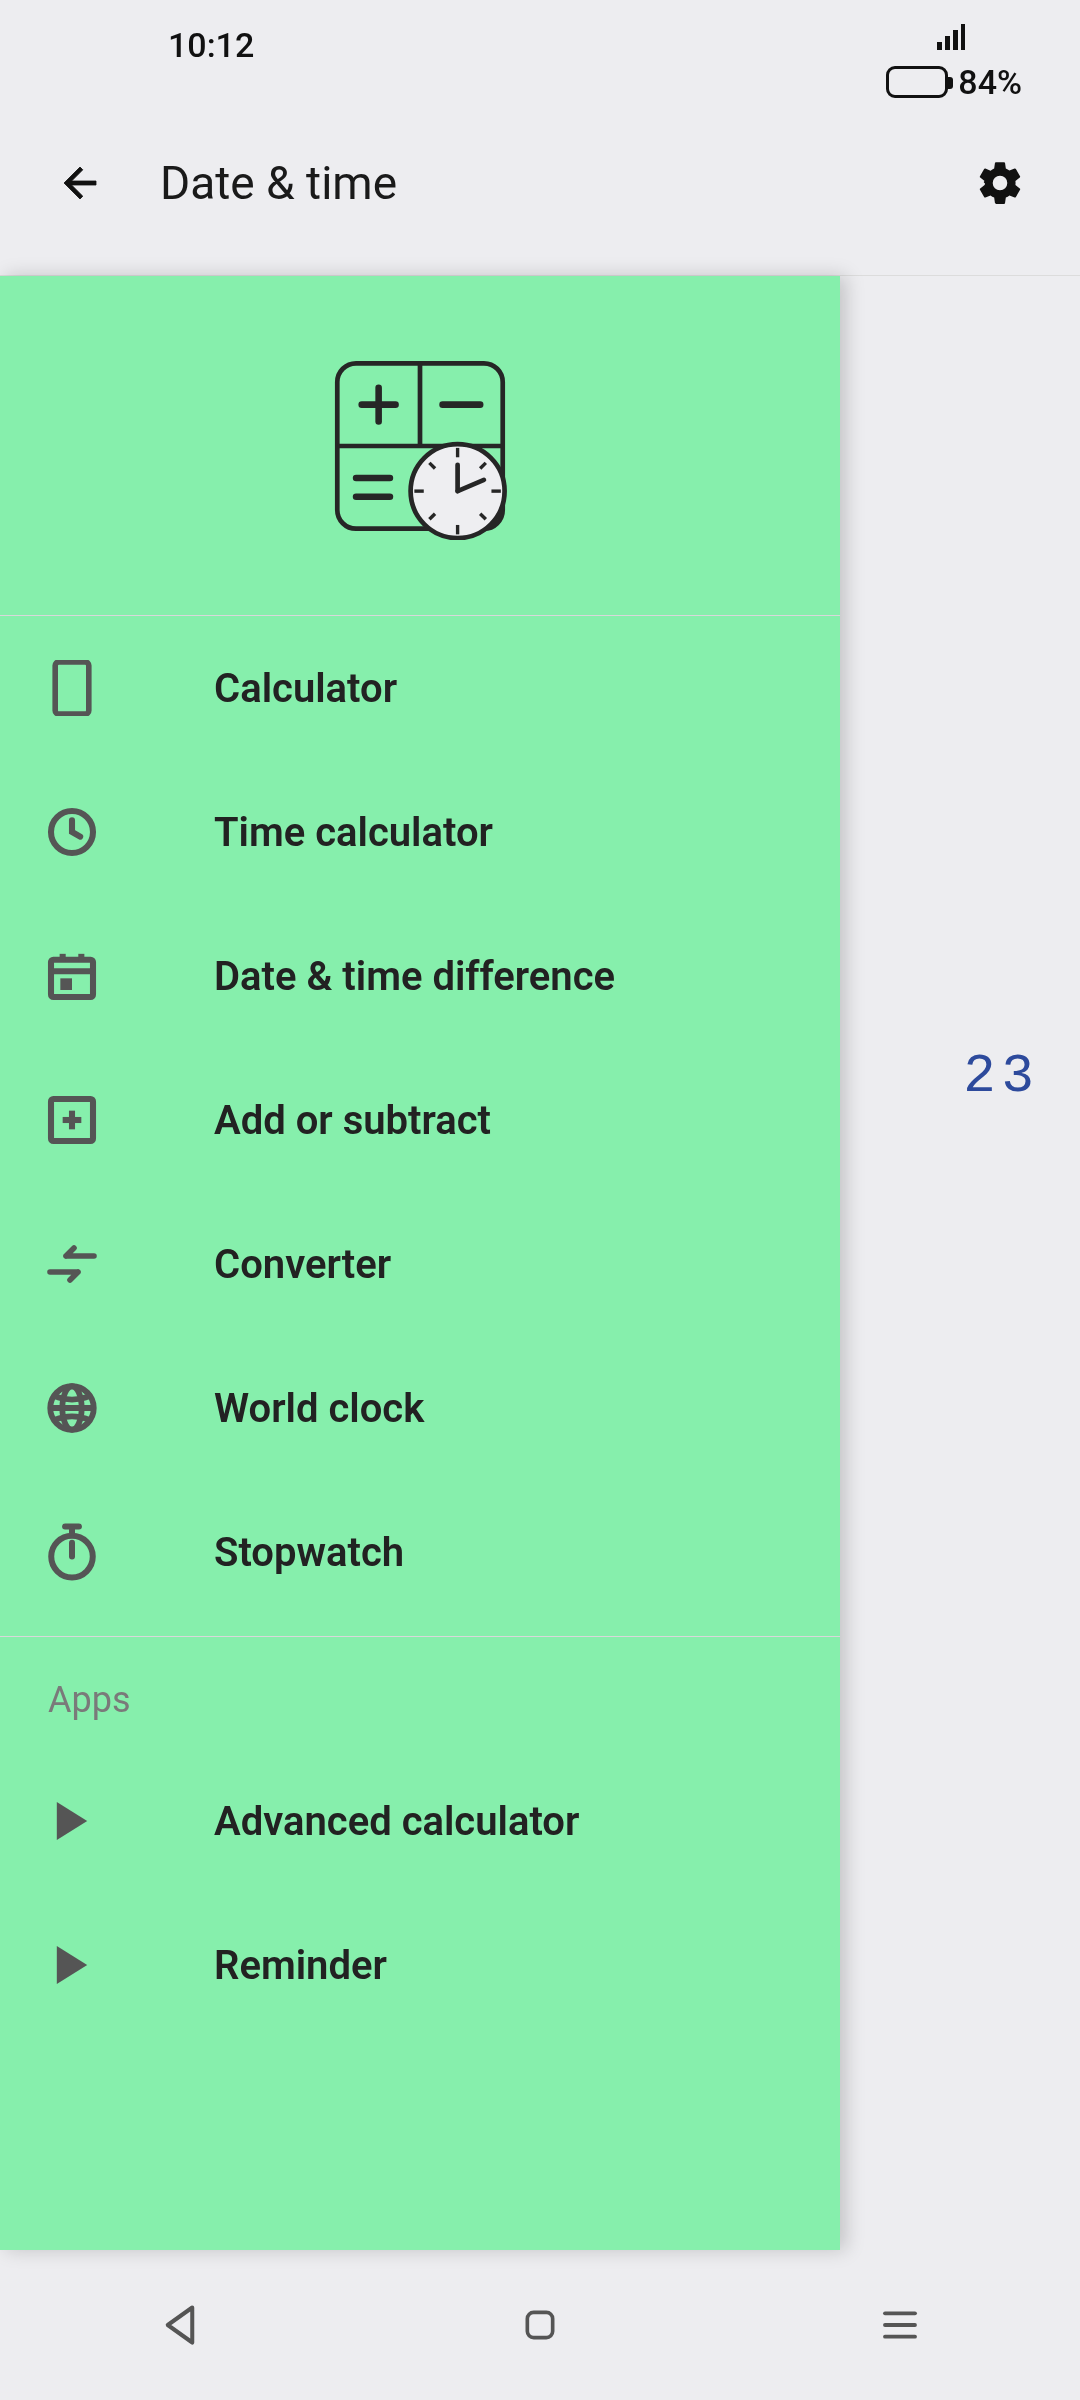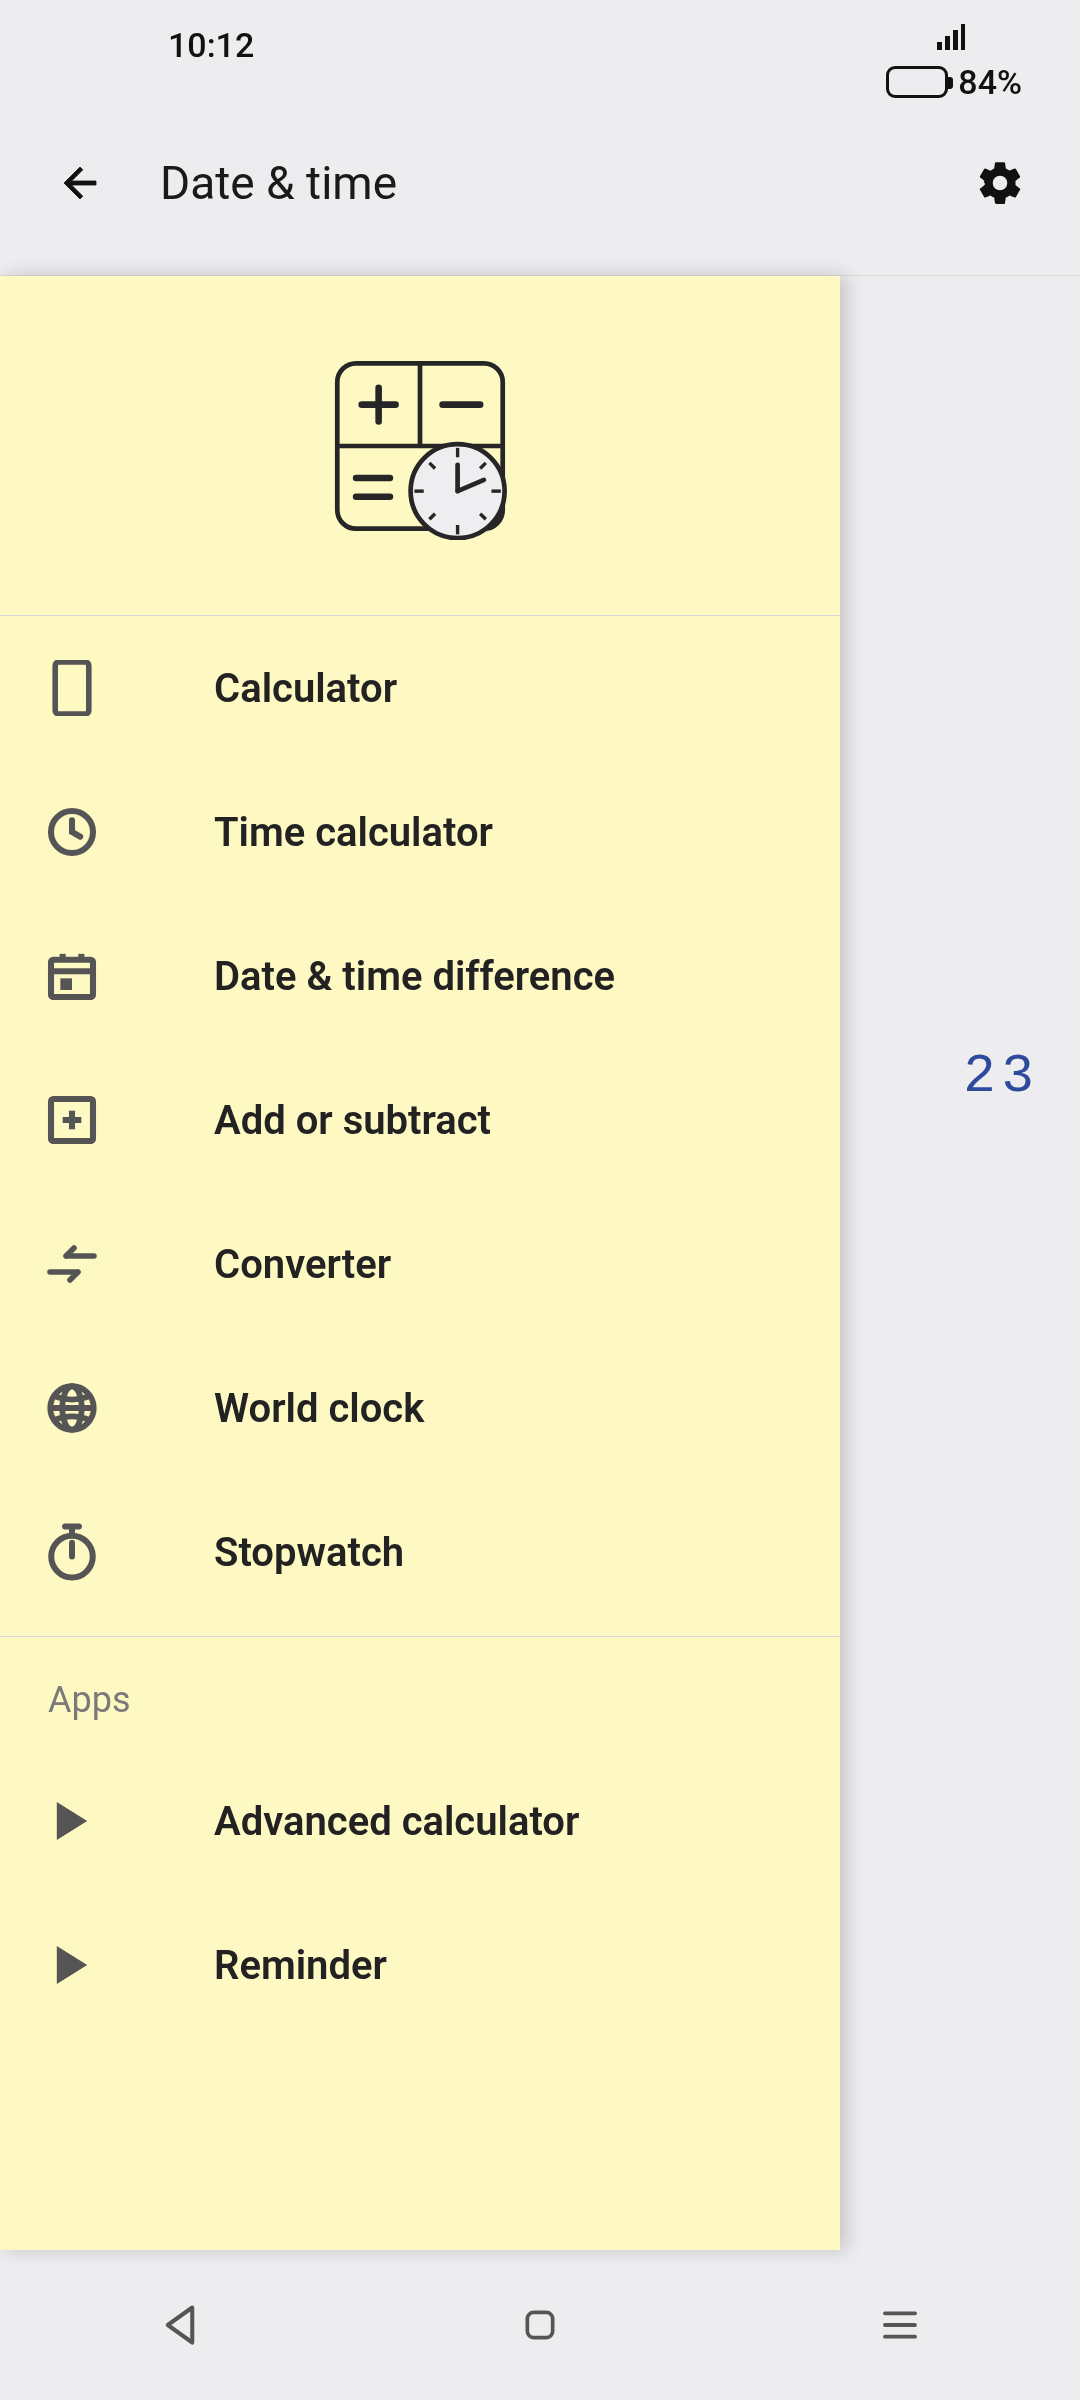--- a/index.html
+++ b/index.html
@@ -14,21 +14,21 @@
   .battery-body::after { content:""; position:absolute; right:-8px; top:8px; width:5px; height:12px; background:#111; border-radius:0 3px 3px 0; }
   .battery-fill { background:#111; height:100%; width:84%; border-radius:4px; }
 
   
   .app-bar { height: 185px; display: flex; align-items: center; padding: 0 48px; gap: 48px; }
   .app-bar .title { font-size: 46px; font-weight: 400; color: #1a1a1a; flex: 1; }
   .icon-btn { width: 64px; height: 64px; display:flex; align-items:center; justify-content:center; }
 
   
   .page-body { position: relative; height: calc(2400px - 90px - 185px - 150px); border-top: 1px solid #dcdcdc; }
-  .drawer { position: absolute; left: 0; top: 0; bottom: 0; width: 840px; background: #fef9c3; box-shadow: 6px 0 18px rgba(0,0,0,.18); overflow: hidden; }
+  .drawer { position: absolute; left: 0; top: 0; bottom: 0; width: 840px; background: #86efac; box-shadow: 6px 0 18px rgba(0,0,0,.18); overflow: hidden; }
   .underlying { position: absolute; right: 40px; top: 770px; font-family: 'DSEG','Courier New',monospace; color:#2d4a9c; font-size: 54px; letter-spacing: 6px; }
 
   .drawer-header { height: 340px; display:flex; align-items:center; justify-content:center; border-bottom: 1px solid #d8d8da; }
   .logo-box { width: 188px; height: 188px; }
 
   .menu-item { height: 144px; display:flex; align-items:center; gap: 110px; padding-left: 40px; }
   .menu-item .mi-icon { width: 64px; height: 64px; display:flex; align-items:center; justify-content:center; flex-shrink:0; }
   .menu-item .mi-label { font-size: 40px; font-weight: 600; color: #222; }
 
   .section-header { font-size: 36px; font-weight: 400; color: #7a7a7a; padding: 42px 0 28px 48px; border-top: 1px solid #d8d8da; margin-top: 12px; }

